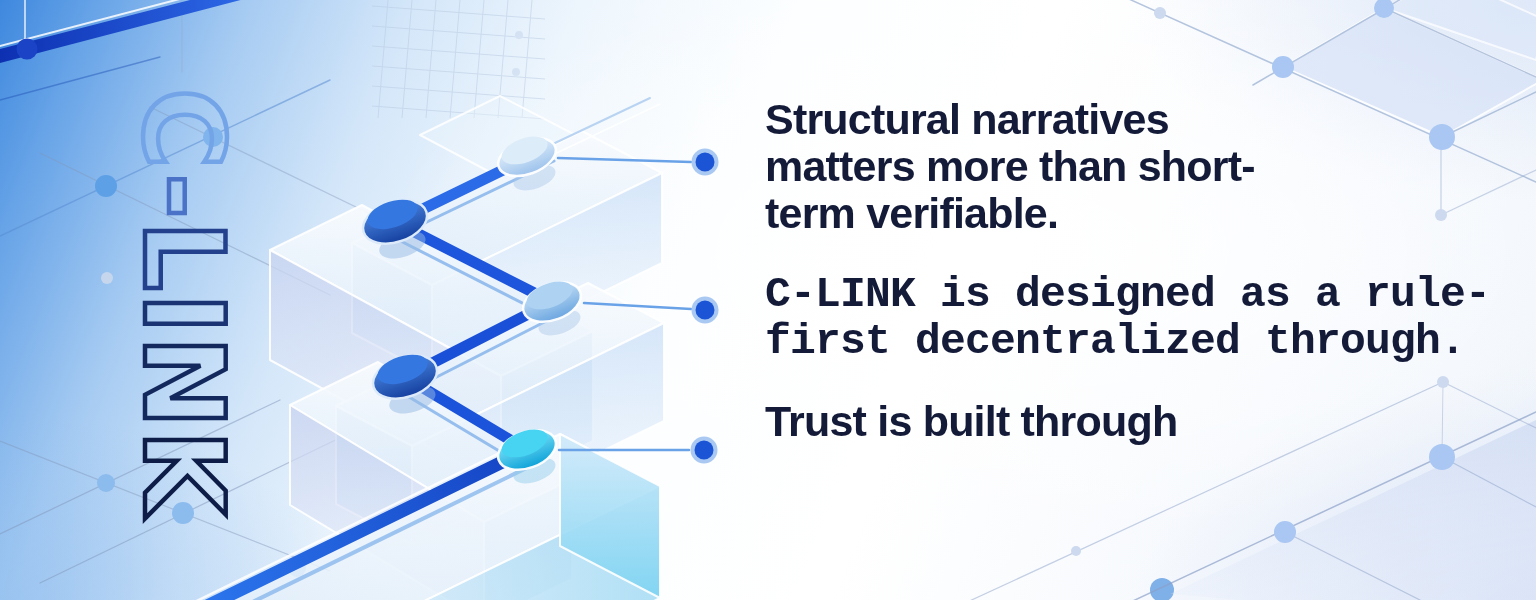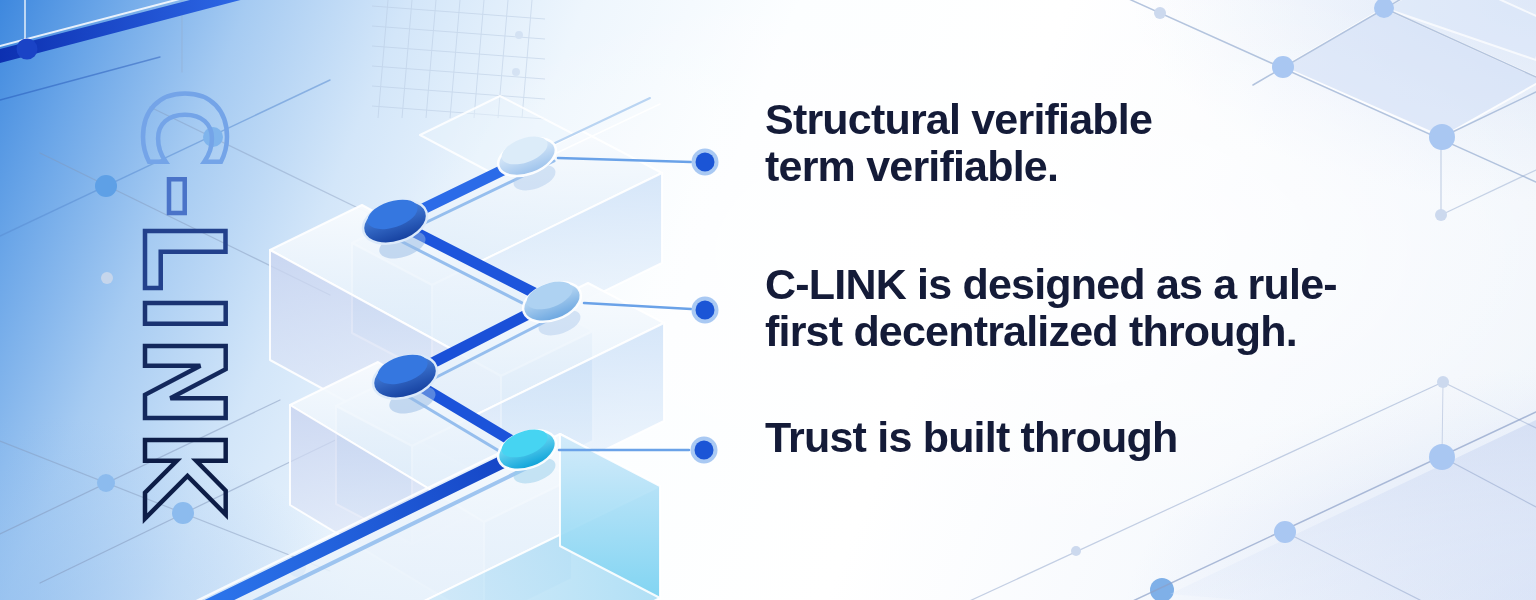--- a/index.html
+++ b/index.html
@@ -20,21 +20,21 @@
     transform:rotate(90deg);transform-origin:0 0;
     font-family:"DejaVu Sans",sans-serif;font-weight:bold;font-size:110px;
     letter-spacing:2px;line-height:130px;white-space:nowrap;user-select:none;
   }
   .logo span{color:transparent;}
   
   .bullet{
     position:absolute;left:765px;color:#141b38;font-weight:700;
     font-size:43px;line-height:47px;letter-spacing:-.8px;white-space:nowrap;
   }
-  .b1{top:96px;} .b2{top:261px;} .b3{top:398px;margin-top:16px;}
+  .b1{top:96px;} .b2{top:271px;font-family:Liberation Mono, monospace;} .b3{top:398px;}
 </style>
 </head>
 <body>
 
 <div class="stage">
 
 <svg class="gfx" width="1536" height="600" viewBox="0 0 1536 600">
   <defs>
     <linearGradient id="gTop" x1="0" y1="0" x2="0" y2="1">
       <stop offset="0" stop-color="#f8fbfe" stop-opacity=".95"></stop>
@@ -257,21 +257,22 @@
           <circle cx="704" cy="450" r="9.5" fill="#1b55d6"></circle>
     </g>
   </g>
 </svg>
 
 <div class="logo">
   <span style="-webkit-text-stroke: 4.5px rgb(116, 164, 232); color: transparent;">C</span><span style="-webkit-text-stroke: 4.5px rgb(74, 115, 200); color: transparent;">-</span><span style="-webkit-text-stroke: 4.5px rgb(35, 65, 140); color: transparent;">L</span><span style="-webkit-text-stroke: 4.5px rgb(26, 51, 114); color: transparent;">I</span><span style="-webkit-text-stroke: 4.5px rgb(19, 40, 92); color: transparent;">N</span><span style="-webkit-text-stroke: 4.5px rgb(13, 29, 71); color: transparent;">K</span>
 </div>
 
 <div class="bullet b1">
-  <div>Structural verifiable</div>
+  <div>Structural narratives</div>
+  <div>matters more than short-</div>
   <div>term verifiable.</div>
 </div>
 <div class="bullet b2">
   <div>C-LINK is designed as a rule-</div>
   <div>first decentralized through.</div>
 </div>
 <div class="bullet b3">
   <div>Trust is built through</div>
 </div>
 

